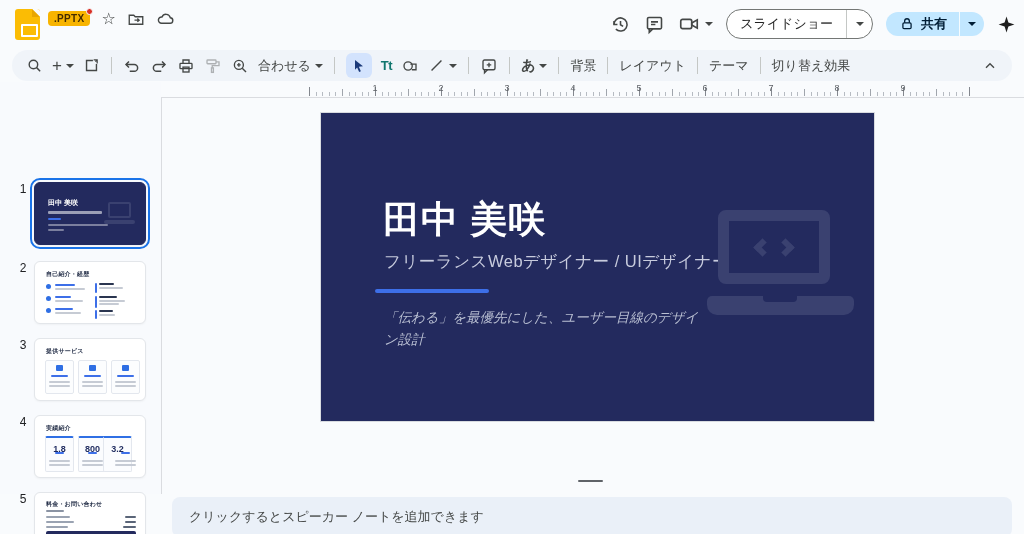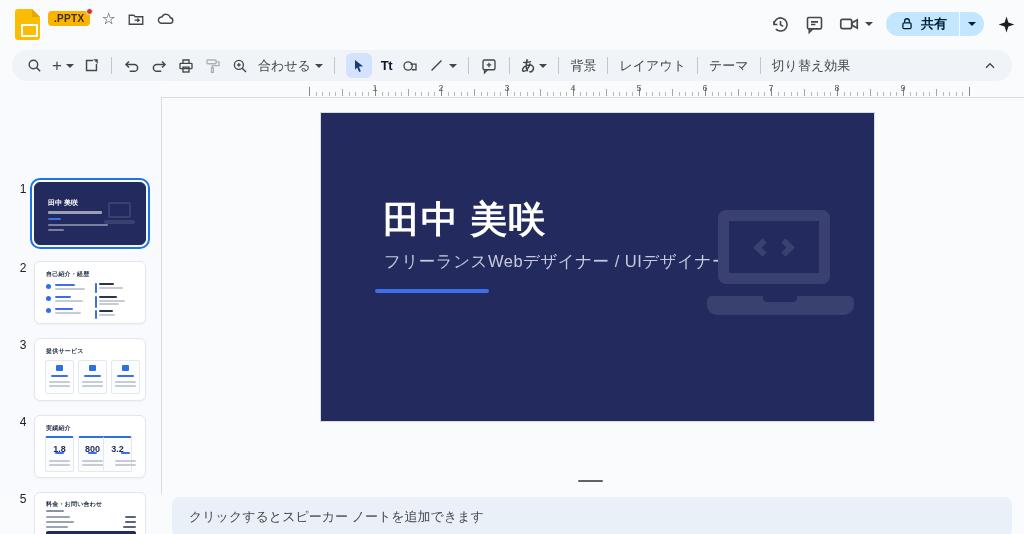--- a/index.html
+++ b/index.html
@@ -33,21 +33,21 @@
   .pill-share .caret { border-top-color:#001d35; }
 
   
   .toolbar { position:absolute; left:12px; top:50px; width:1000px; height:31px; background:#f0f4f9; border-radius:16px;
     display:flex; align-items:center; gap:9px; padding:0 14px; font-size:13px; color:#444746; }
   .tb-div { width:1px; height:17px; background:#c4c7c5; margin:0 2px; }
   .tb-item { display:flex; align-items:center; gap:4px; }
   .tb-sel { background:#d3e3fd; border-radius:6px; width:26px; height:25px; display:flex; align-items:center; justify-content:center; }
   .tb-dim { opacity:.38; }
   .tb-text { white-space:nowrap; }
-  .tb-tt { font-weight:600; font-size:13px; color:#0f172a; letter-spacing:-.5px; }
+  .tb-tt { font-weight:600; font-size:13px; color:#0f766e; letter-spacing:-.5px; }
   .tb-a { font-weight:700; font-size:14px; color:#444746; }
   .tb-spacer { flex:1; }
 
   
   .filmstrip { position:absolute; left:0; top:82px; width:161px; height:412px; background:#f8fafd; }
   .thumb-num { position:absolute; left:16px; width:14px; text-align:center; font-size:12px; color:#202124; }
   .thumb { position:absolute; left:34px; width:112px; height:63px; background:#ffffff; border:1px solid #e3e6ea; border-radius:6px; overflow:hidden; box-shadow:0 1px 2px rgba(0,0,0,.04); }
   .thumb-sel-ring { position:absolute; left:30px; width:120px; height:71px; border:2px solid #1a73e8; border-radius:10px; background:#f8fafd; }
   .thumb.navy { background:#232a5e; border-color:#232a5e; }
   .bar { position:absolute; border-radius:1px; }
@@ -115,20 +115,26 @@
           <path d="M6 17v4l4-4"></path>
           <path d="M8 9h8M8 12h5"></path>
         </svg>
     </span>
     <span class="cam-group">
       <svg width="22" height="22" viewBox="0 0 24 24" fill="none" stroke="#444746" stroke-width="1.8">
           <rect x="3" y="7" width="12" height="10" rx="2"></rect>
           <path d="M15 11l6-3.5v9L15 13z"></path>
         </svg>
       <span class="caret"></span>
+    </span>
+    <span class="pill-slideshow">
+      <span class="lbl">スライドショー</span>
+      <span class="dd">
+          <span class="caret"></span>
+        </span>
     </span>
     <span class="pill-share">
       <span class="main">
         <svg width="14" height="14" viewBox="0 0 24 24" fill="none" stroke="#001d35" stroke-width="2.2">
             <rect x="5" y="10" width="14" height="10" rx="2"></rect>
             <path d="M8 10V7a4 4 0 0 1 8 0v3"></path>
           </svg>
         <span>共有</span>
       </span>
       <span class="dd">
@@ -351,20 +357,21 @@
 <span class="tick-num" style="left:639px;">5</span>
 <span class="tick-num" style="left:705px;">6</span>
 <span class="tick-num" style="left:771px;">7</span>
 <span class="tick-num" style="left:837px;">8</span>
 <span class="tick-num" style="left:903px;">9</span>
 
 <div class="slide">
   <div class="slide-title">田中 美咲</div>
   <div class="slide-subtitle">フリーランスWebデザイナー / UIデザイナー</div>
   <div class="slide-rule"></div>
+  <div class="slide-tagline">「伝わる」を最優先にした、ユーザー目線のデザイン設計</div>
   <div class="laptop-screen">
     <span class="chev l"></span>
     <span class="chev r"></span>
   </div>
   <div class="laptop-base"></div>
   <div class="laptop-notch"></div>
 </div>
 
 <div class="drag-handle"></div>
 <div class="notes">

